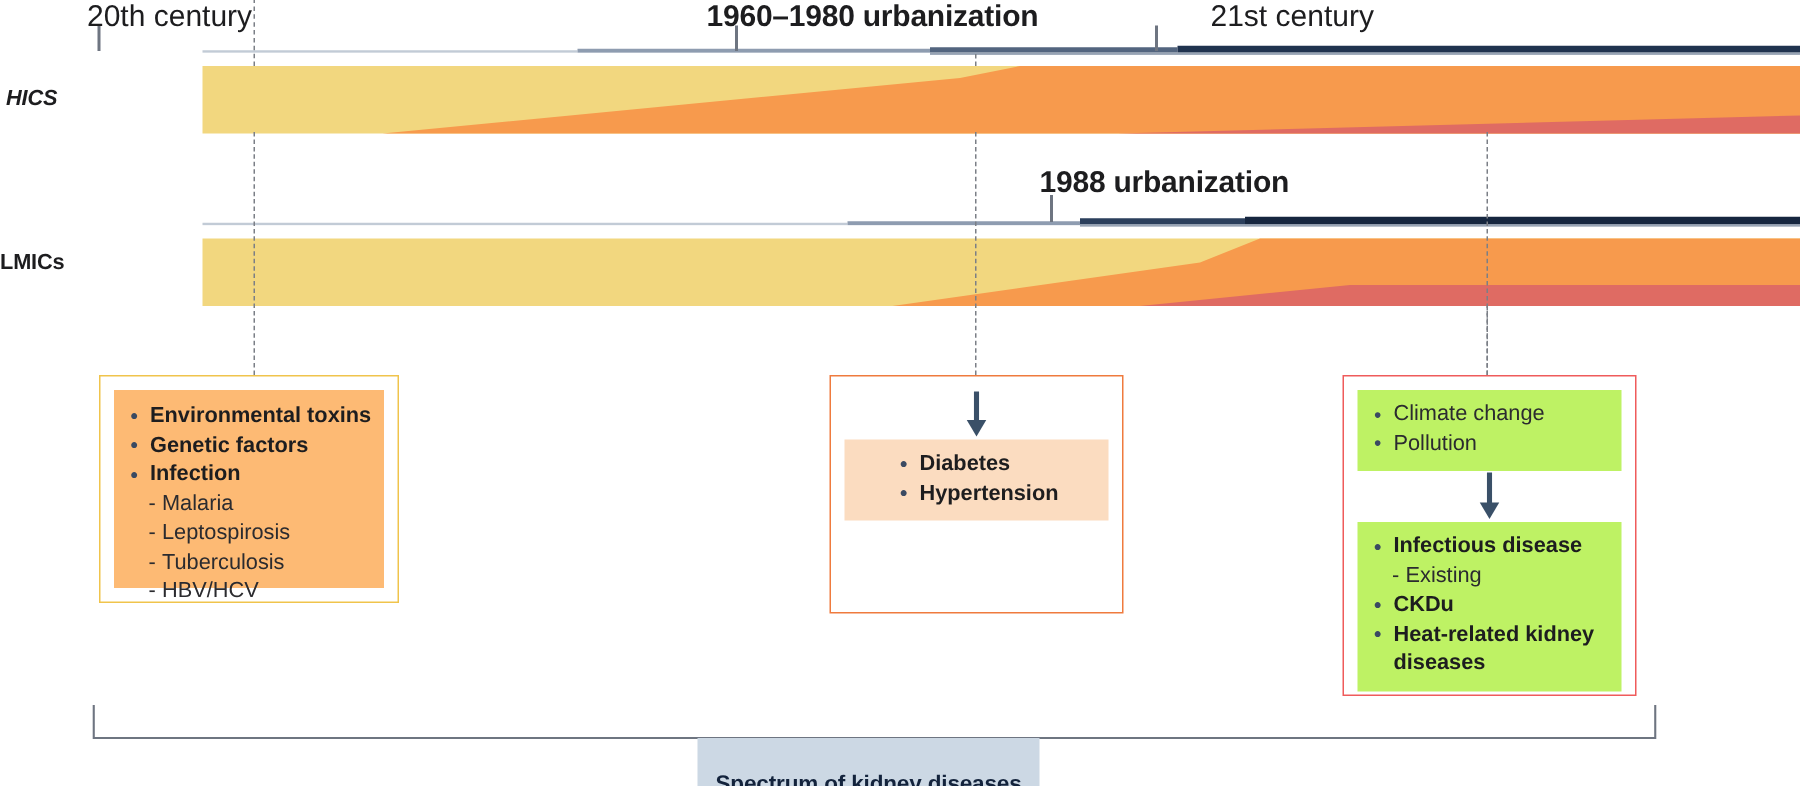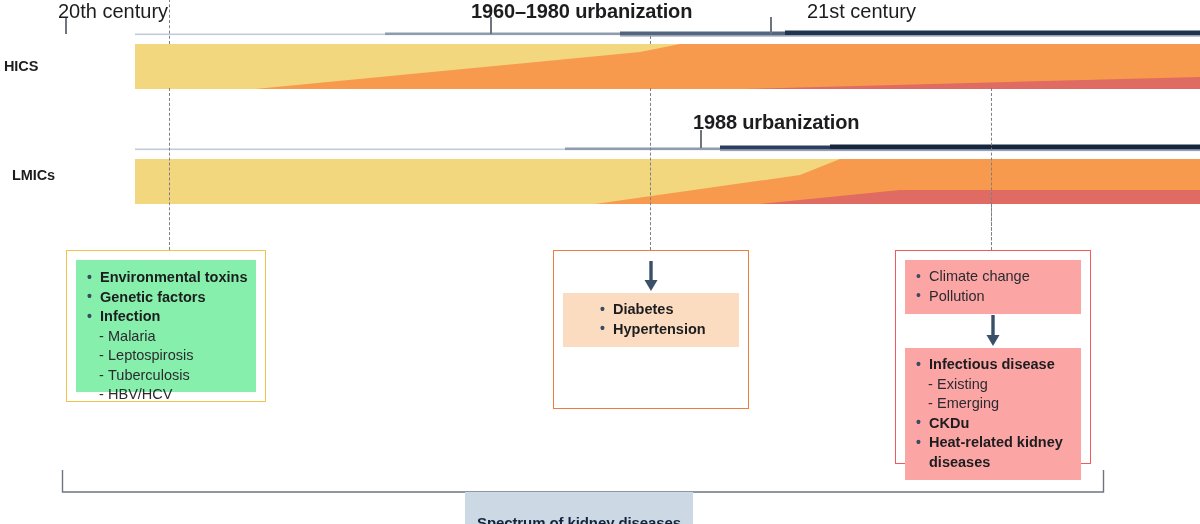--- a/index.html
+++ b/index.html
@@ -21,22 +21,22 @@
 
   
   .row-label {
     position: absolute;
     font-size: 14.5px;
     font-weight: bold;
     color: #1d1d1f;
     letter-spacing: -0.1px;
     white-space: nowrap;
   }
-  #label-hics { left: 4px; top: 58px; }
-  #label-lmics { left: 0px; top: 167px; padding-left: 12px; }
+  #label-hics { left: 4px; top: 58px; font-style: italic; }
+  #label-lmics { left: 0px; top: 167px; }
 
   
   .tick-label {
     position: absolute;
     font-size: 20px;
     color: #1d1d1f;
     white-space: nowrap;
   }
   .tick-label.bold { font-weight: bold; letter-spacing: -0.15px; }
 
@@ -100,41 +100,41 @@
     color: #2b2b2f;
   }
   .info-list li.b { font-weight: bold; color: #1d1d1f; }
   .info-list li.wrap { white-space: normal; }
 
   
   #box-early {
     left: 66px; top: 250px; width: 200px; height: 152px;
     border: 1.6px solid #f0c44c;
   }
-  #box-early .inner { background: #86efac; width: 100%; height: 100%; }
+  #box-early .inner { background: #fdba74; width: 100%; height: 100%; }
 
   
   #box-mid {
     left: 553px; top: 250px; width: 196px; height: 159px;
     border: 1.8px solid #ef7b3e;
   }
   #box-mid .panel {
     background: #fbdcc0;
     padding: 7px 10px 8px 10px;
     box-sizing: border-box;
   }
   #box-mid .panel.p2 { margin-top: 0; padding-left: 36px; }
 
   
   #box-late {
     left: 895px; top: 250px; width: 196px; height: 214px;
     border: 1.8px solid #ef5b5b;
   }
   #box-late .panel {
-    background: #fca5a5;
+    background: #bef264;
     padding: 7px 10px 8px 10px;
     box-sizing: border-box;
   }
 
   
   .arrow-svg { display: block; }
 
   
   #spectrum-label {
     position: absolute;
@@ -255,21 +255,20 @@
       </ul>
     </div>
     <svg class="arrow-svg" width="176" height="34" viewBox="0 0 176 34" xmlns="http://www.w3.org/2000/svg">
       <line x1="88" y1="1" x2="88" y2="23" stroke="#3a5068" stroke-width="3.4"></line>
       <path d="M81.5,21 L88,32 L94.5,21 Z" fill="#3a5068"></path>
     </svg>
     <div class="panel p2">
       <ul class="info-list">
         <li class="bullet b">Infectious disease</li>
         <li class="sub">Existing</li>
-        <li class="sub">Emerging</li>
         <li class="bullet b">CKDu</li>
         <li class="bullet b wrap">Heat-related kidney diseases</li>
       </ul>
     </div>
   </div>
 
   <div id="spectrum-label">Spectrum of kidney diseases</div>
 
 </div>
 

